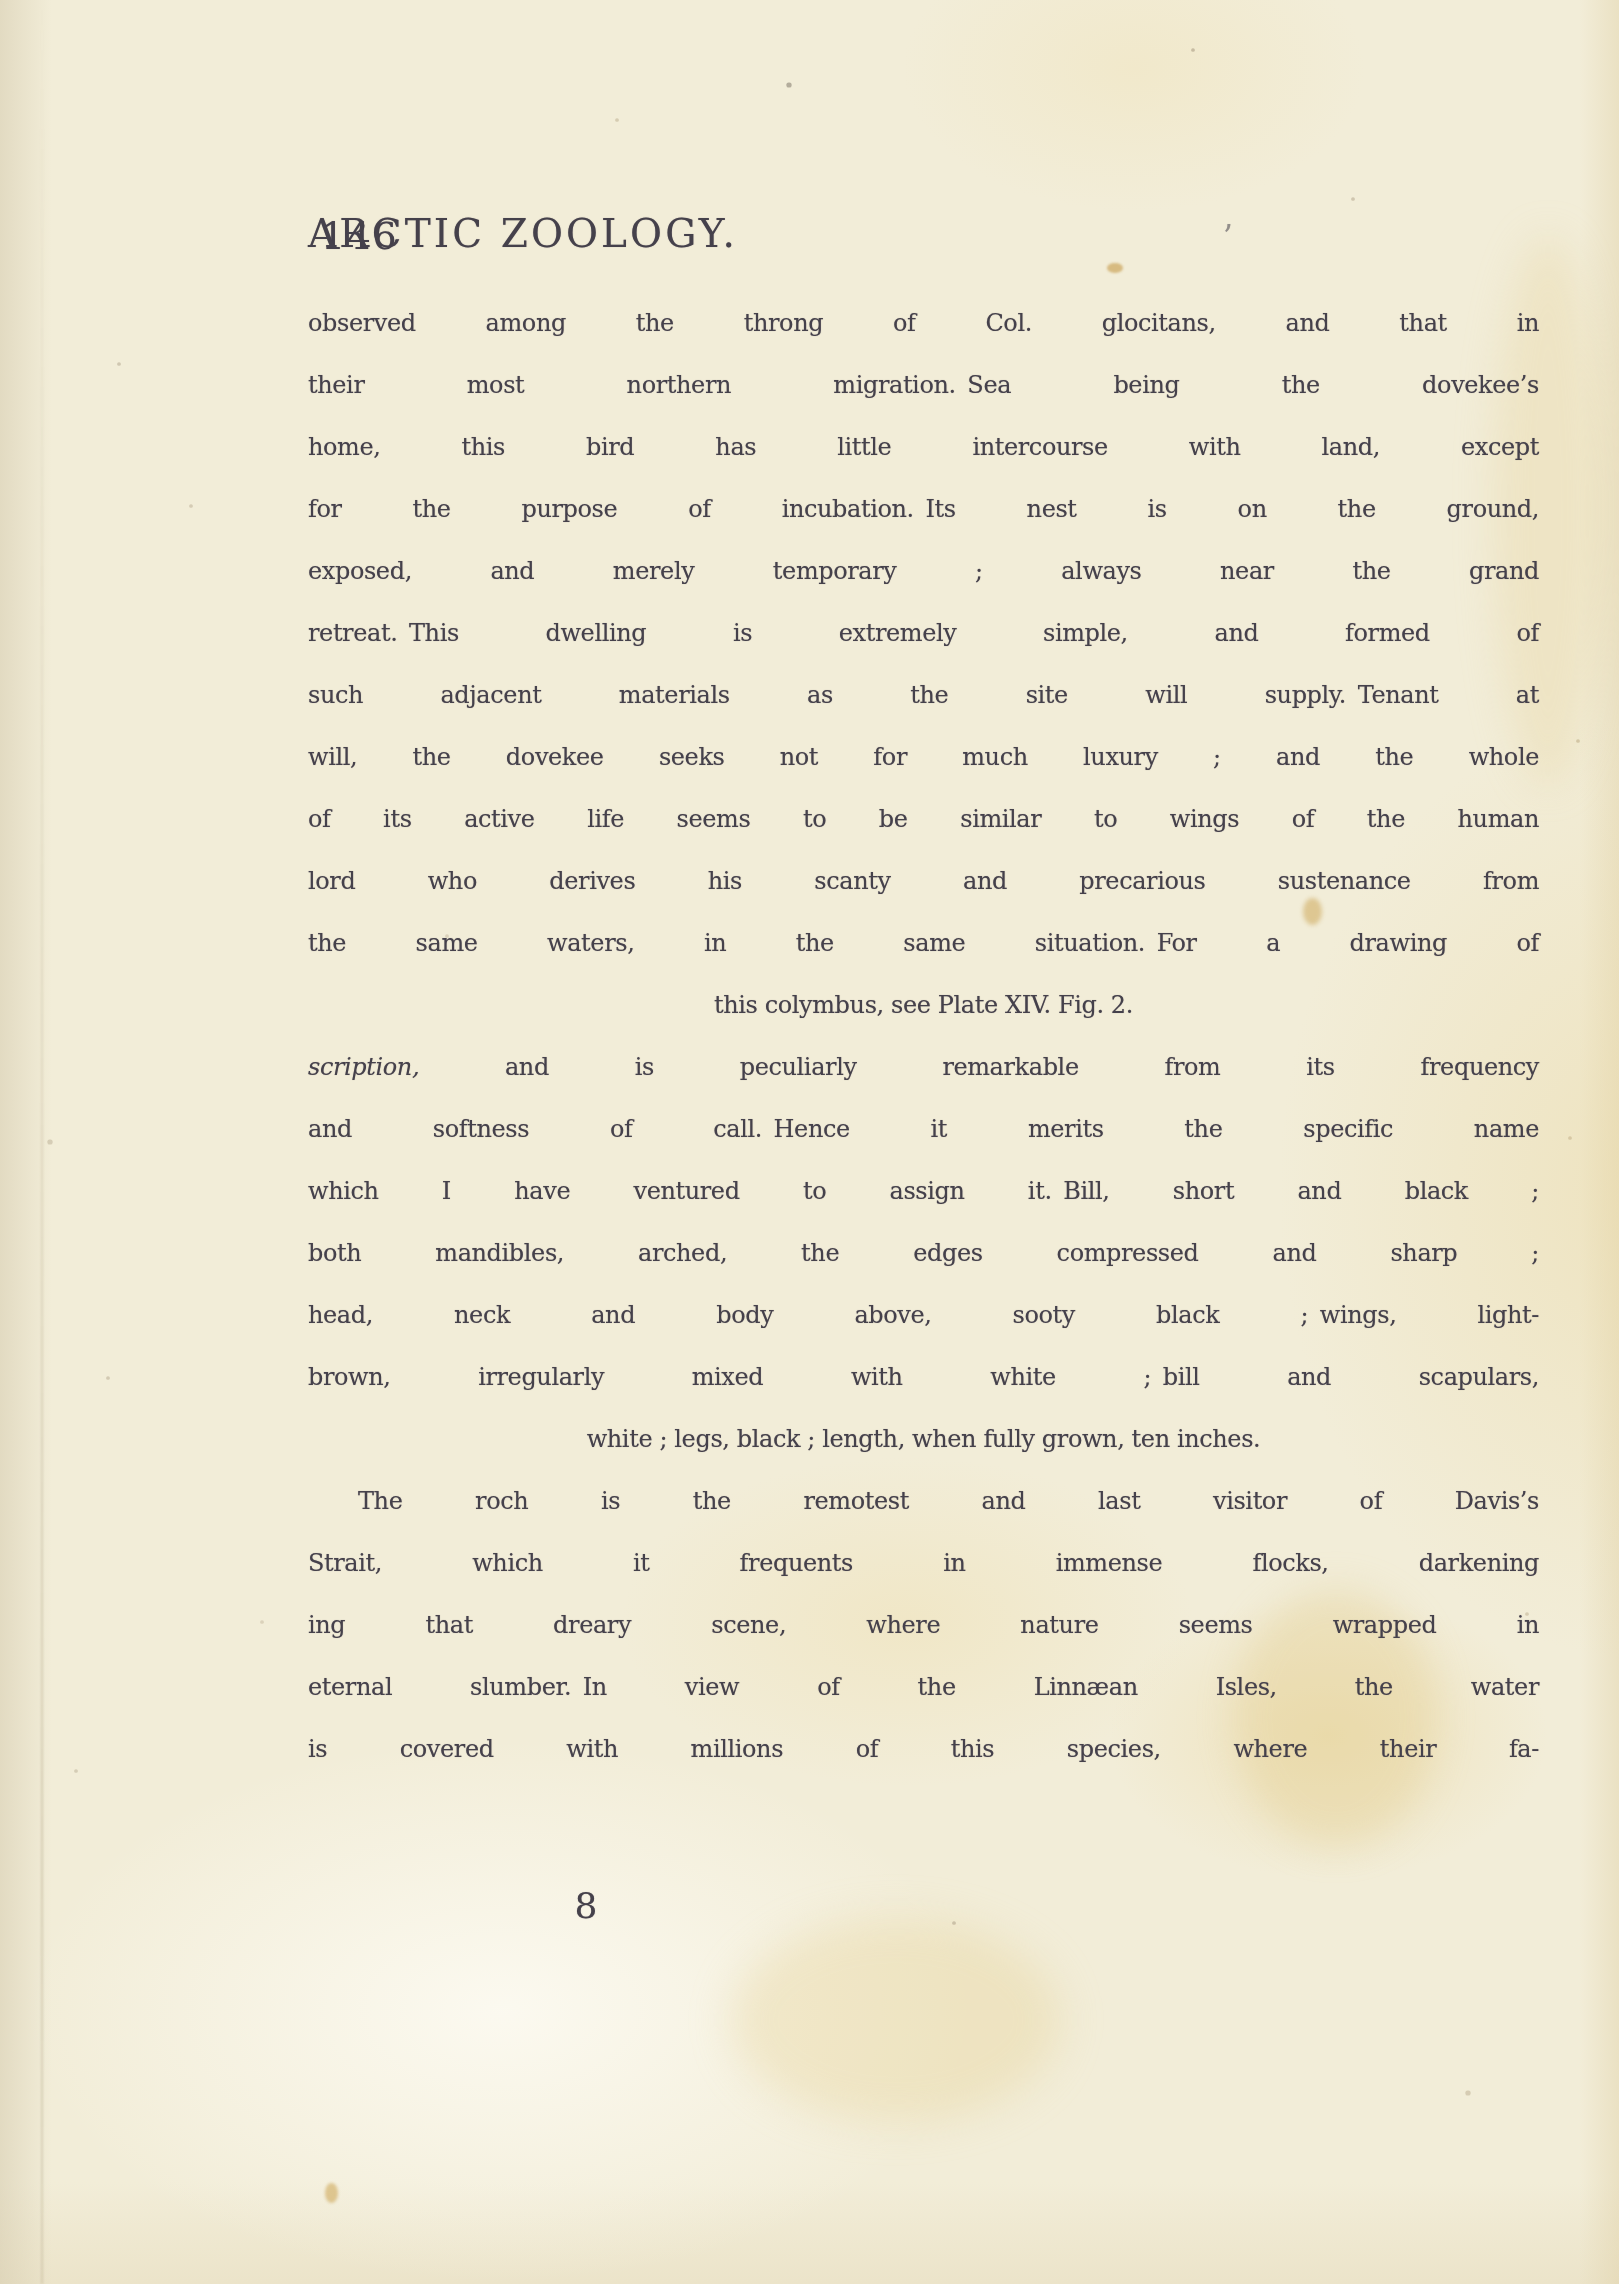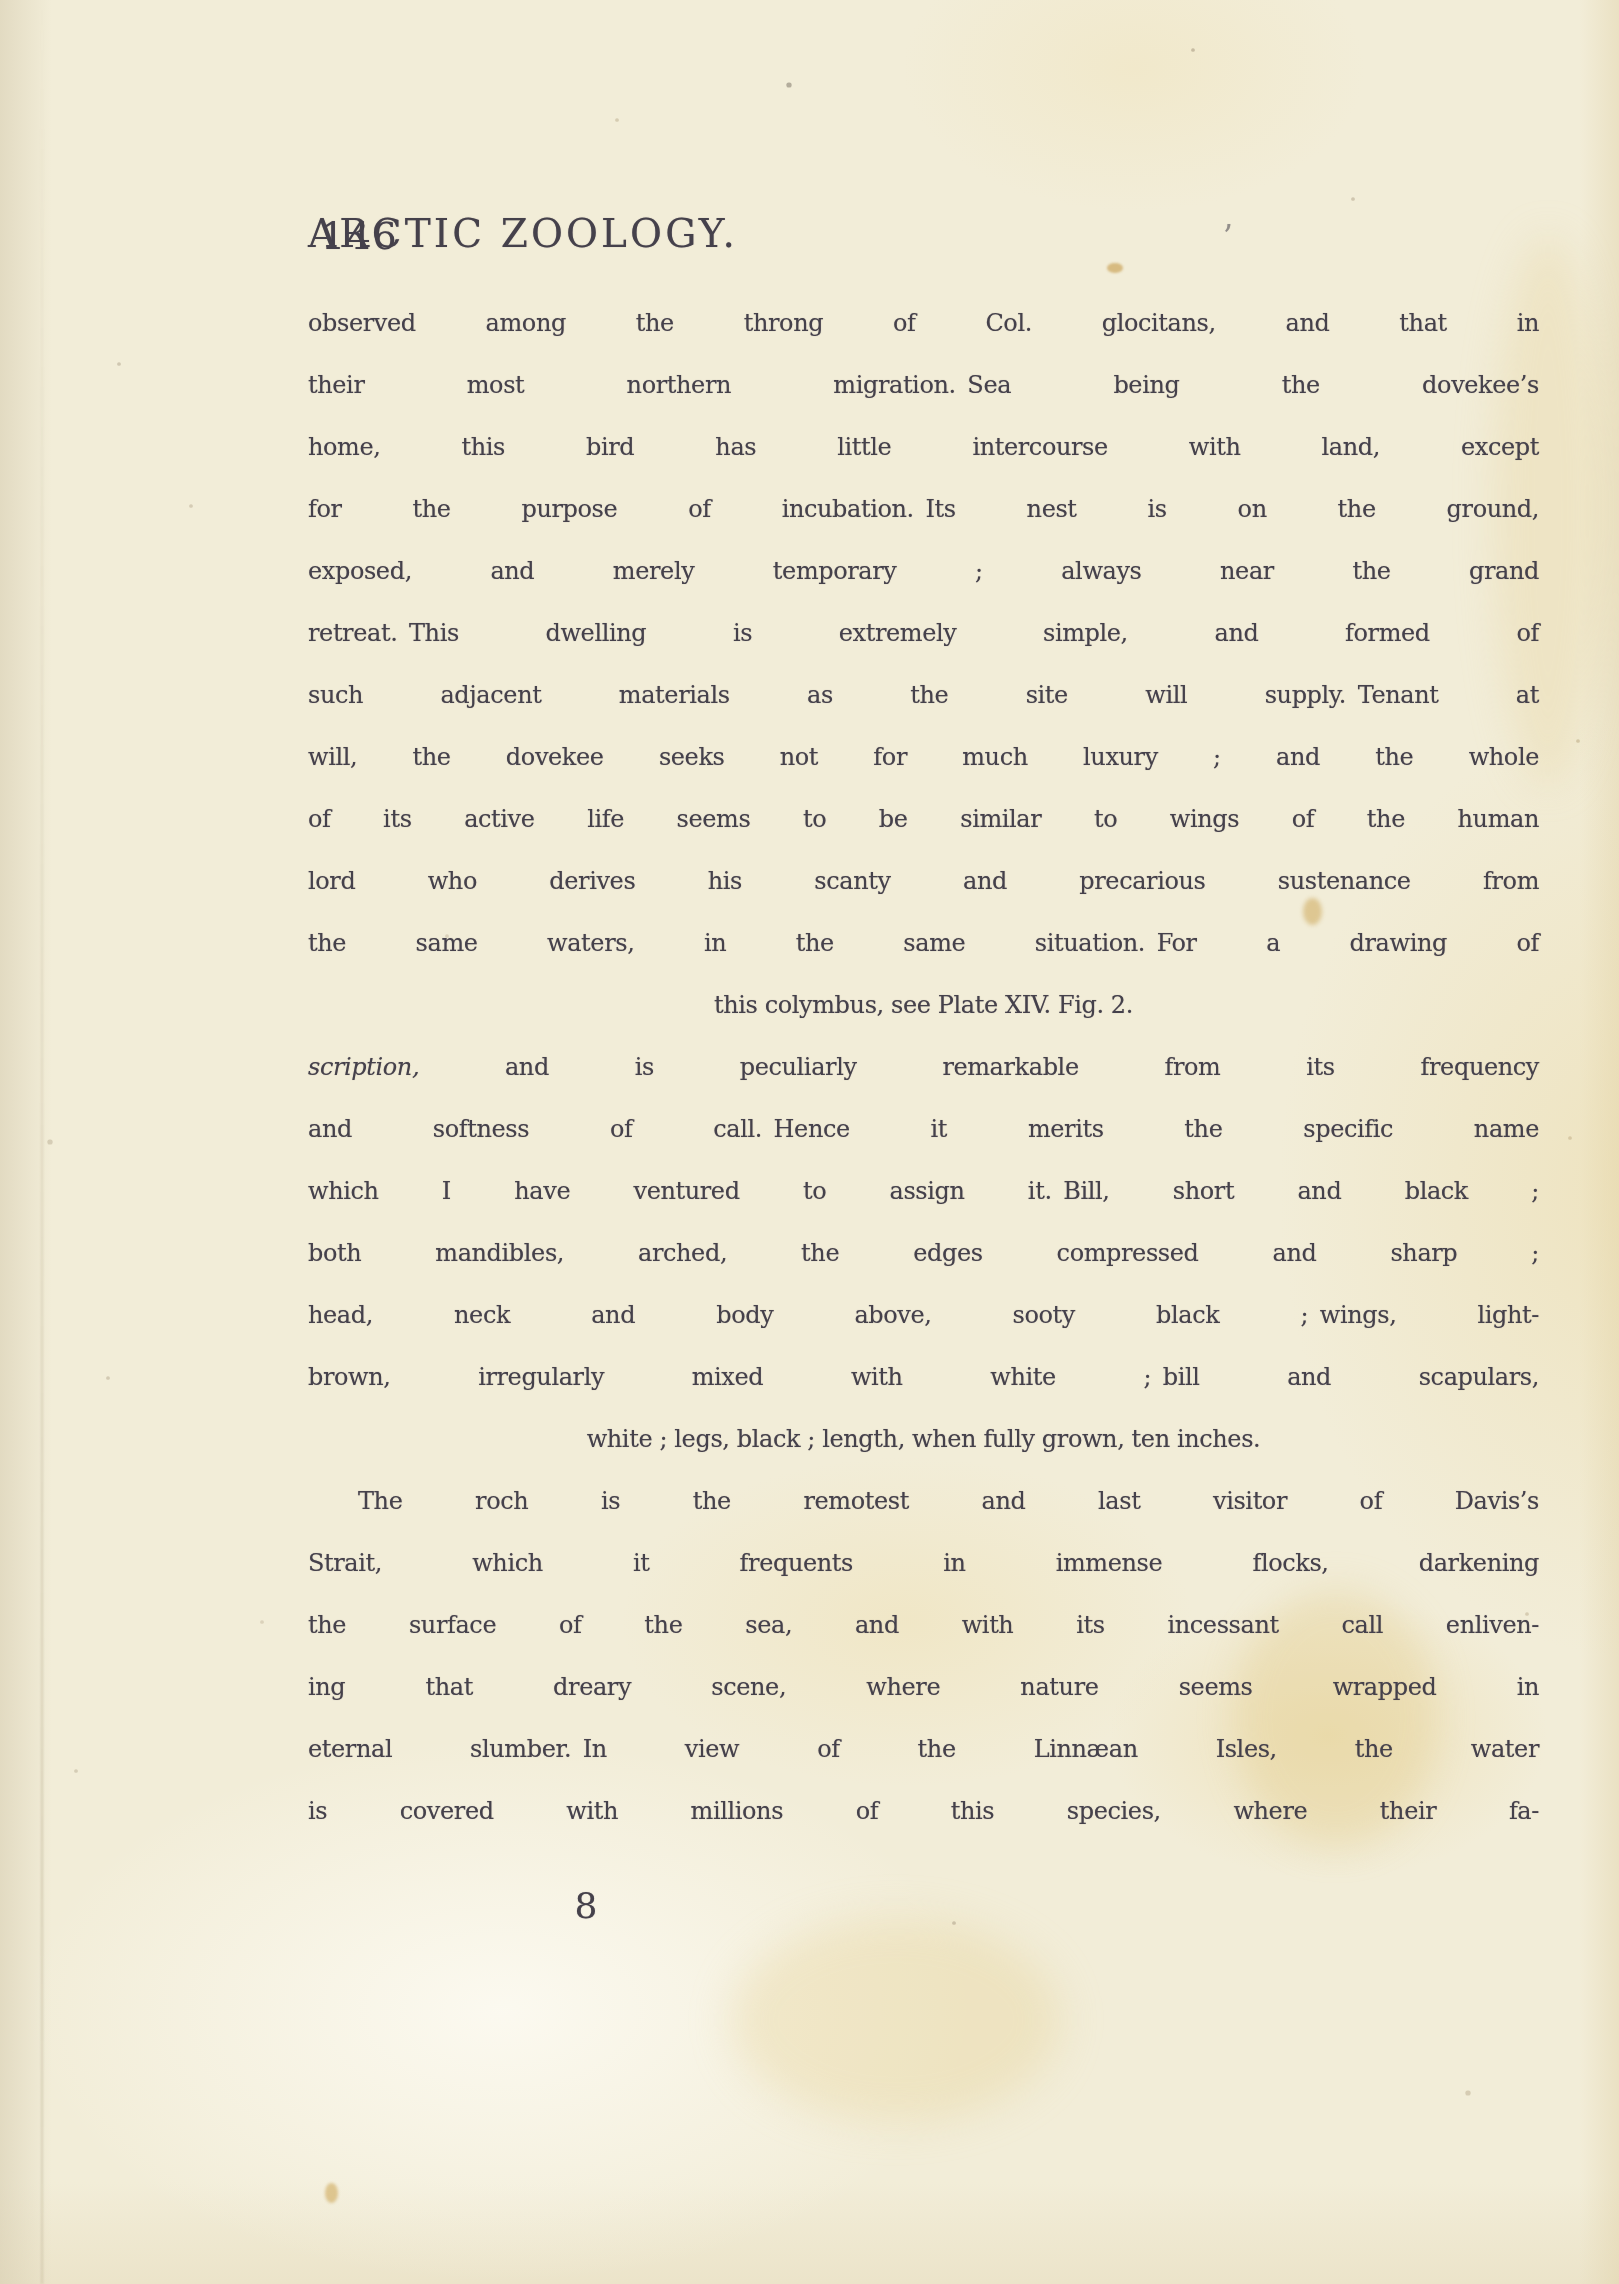--- a/index.html
+++ b/index.html
@@ -122,21 +122,20 @@
     <div class="line end"><span>this colymbus, see Plate XIV. Fig. 2.</span></div>
     <div class="line j"><span class="it">scription,</span><span> and is peculiarly remarkable from its frequency</span></div>
     <div class="line j"><span>and softness of call. Hence it merits the specific name</span></div>
     <div class="line j"><span>which I have ventured to assign it. Bill, short and black ;</span></div>
     <div class="line j"><span>both mandibles, arched, the edges compressed and sharp ;</span></div>
     <div class="line j"><span>head, neck and body above, sooty black ; wings, light-</span></div>
     <div class="line j"><span>brown, irregularly mixed with white ; bill and scapulars,</span></div>
     <div class="line end"><span>white ; legs, black ; length, when fully grown, ten inches.</span></div>
     <div class="line j ind"><span>The roch is the remotest and last visitor of Davis’s</span></div>
     <div class="line j"><span>Strait, which it frequents in immense flocks, darkening</span></div>
-    <div class="line j"><span>the surface of the sea, and with its incessant call enliven-</span></div>
     <div class="line j"><span>ing that dreary scene, where nature seems wrapped in</span></div>
     <div class="line j"><span>eternal slumber. In view of the Linnæan Isles, the water</span></div>
     <div class="line j"><span>is covered with millions of this species, where their fa-</span></div>
   </div>
 
   <div class="signature ink">8</div>
 
 </div>
 
 

